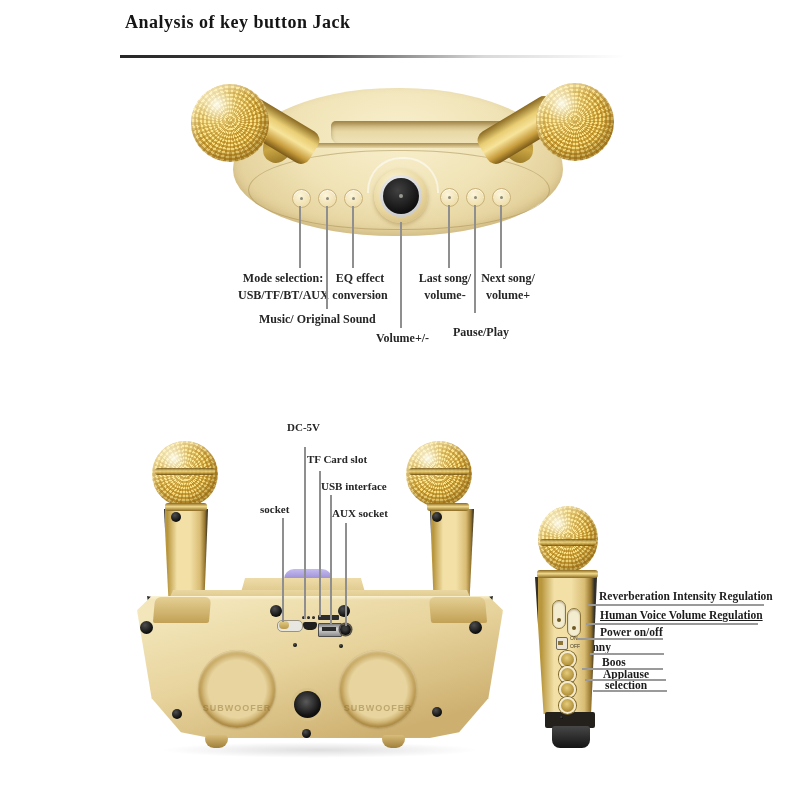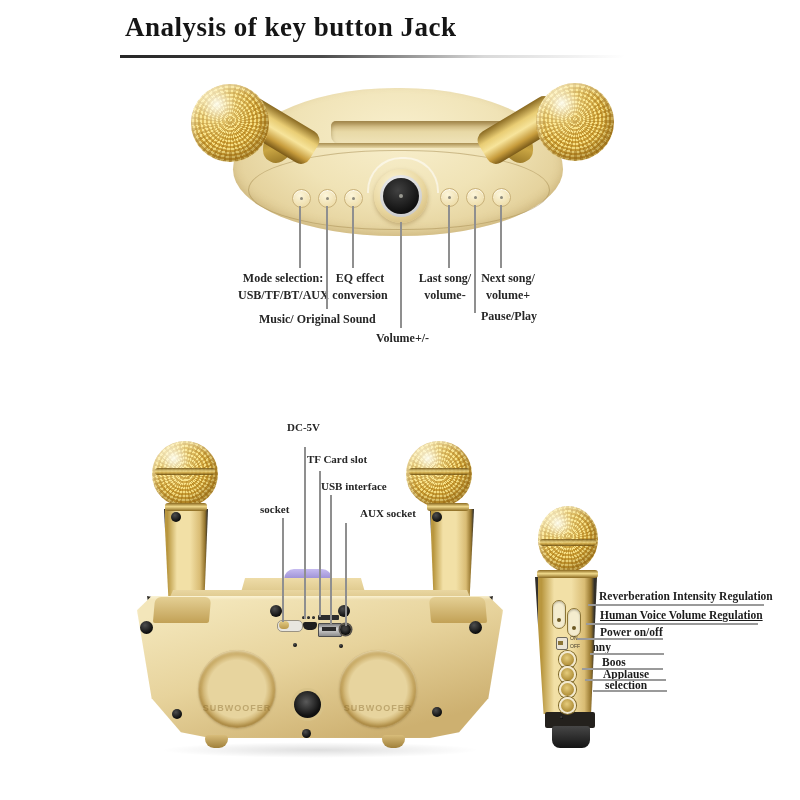--- a/index.html
+++ b/index.html
@@ -1,20 +1,20 @@
 <!DOCTYPE html>
 <html><head>
 <meta charset="utf-8">
 <style>
   html,body{margin:0;padding:0;background:#fff;}
   .canvas{position:relative;width:800px;height:800px;background:#fff;overflow:hidden;
           font-family:"Liberation Serif","DejaVu Serif",serif;}
   .abs{position:absolute;}
   
-  .ttl{position:absolute;font-weight:bold;font-size:27px;color:#151515;letter-spacing:.5px;white-space:nowrap;}
+  .ttl{position:absolute;font-weight:bold;font-size:18px;color:#151515;letter-spacing:.5px;white-space:nowrap;}
   .lbl{position:absolute;font-weight:bold;font-size:12px;line-height:17px;color:#262626;white-space:nowrap;}
   .lbl.c{text-align:center;}
   .lbl.sm{font-size:11px;line-height:14px;}
   .lbl.mic{font-size:11.5px;line-height:13px;color:#1c1c1c;}
   
   .vline{position:absolute;width:2px;background:#8f8f8f;z-index:30;}
   .hline{position:absolute;height:1.5px;background:#9a9a9a;z-index:30;}
   
   .screw{position:absolute;border-radius:50%;background:radial-gradient(circle at 38% 32%,#4e4e4e,#0b0b0b 72%);z-index:12;}
   .btn-s{position:absolute;width:17px;height:17px;border-radius:50%;
@@ -127,21 +127,21 @@
     <div class="lbl c" style="left:414px;top:270px;width:62px;">
       <span style="display:block;">Last song/</span>
       <span style="display:block;">volume-</span>
     </div>
     <div class="lbl c" style="left:477px;top:270px;width:62px;">
       <span style="display:block;">Next song/</span>
       <span style="display:block;">volume+</span>
     </div>
     <div class="lbl" style="left:259px;top:311px;">Music/ Original Sound</div>
     <div class="lbl" style="left:376px;top:330px;">Volume+/-</div>
-    <div class="lbl" style="left:453px;top:308px;margin-left:28px;">Pause/Play</div>
+    <div class="lbl" style="left:453px;top:324px;">Pause/Play</div>
   </div>
 
   <div>
 
     <div class="mesh" style="left:152px;top:441px;width:66px;height:66px;"></div>
     <div class="band" style="left:155px;top:468px;width:60px;"></div>
     <div class="collar" style="left:165px;top:503px;width:42px;height:8px;"></div>
     <div class="micbody" style="left:161px;top:509px;width:50px;height:102px;clip-path:polygon(6% 0,94% 0,86% 100%,16% 100%);"></div>
     <div class="screw" style="left:171px;top:512px;width:10px;height:10px;z-index:6;"></div>
 
@@ -217,21 +217,21 @@
     <div class="vline" style="left:282px;top:518px;height:104px;"></div>
     <div class="vline" style="left:304px;top:447px;height:172px;"></div>
     <div class="vline" style="left:319px;top:471px;height:146px;"></div>
     <div class="vline" style="left:330px;top:495px;height:129px;"></div>
     <div class="vline" style="left:345px;top:523px;height:103px;"></div>
 
     <div class="lbl sm" style="left:287px;top:420px;">DC-5V</div>
     <div class="lbl sm" style="left:307px;top:452px;">TF Card slot</div>
     <div class="lbl sm" style="left:321px;top:479px;">USB interface</div>
     <div class="lbl sm" style="left:260px;top:502px;">socket</div>
-    <div class="lbl sm" style="left:332px;top:506px;padding-left:28px;">AUX socket</div>
+    <div class="lbl sm" style="left:332px;top:506px;">AUX socket</div>
   </div>
 
   <div>
     <div class="mesh" style="left:538px;top:506px;width:60px;height:66px;"></div>
     <div class="band" style="left:540px;top:539px;width:56px;"></div>
     <div class="collar" style="left:537px;top:570px;width:61px;height:8px;"></div>
     <div class="micbody" style="left:533px;top:577px;width:66px;height:137px;clip-path:polygon(3% 0,97% 0,88% 100%,16% 100%);"></div>
     <div class="abs" style="left:545px;top:712px;width:50px;height:16px;background:#24211d;border-radius:2px;z-index:8;"></div>
     <div class="abs" style="left:552px;top:726px;width:38px;height:22px;z-index:8;border-radius:3px 3px 8px 8px;
          background:linear-gradient(#474747,#141414);"></div>

